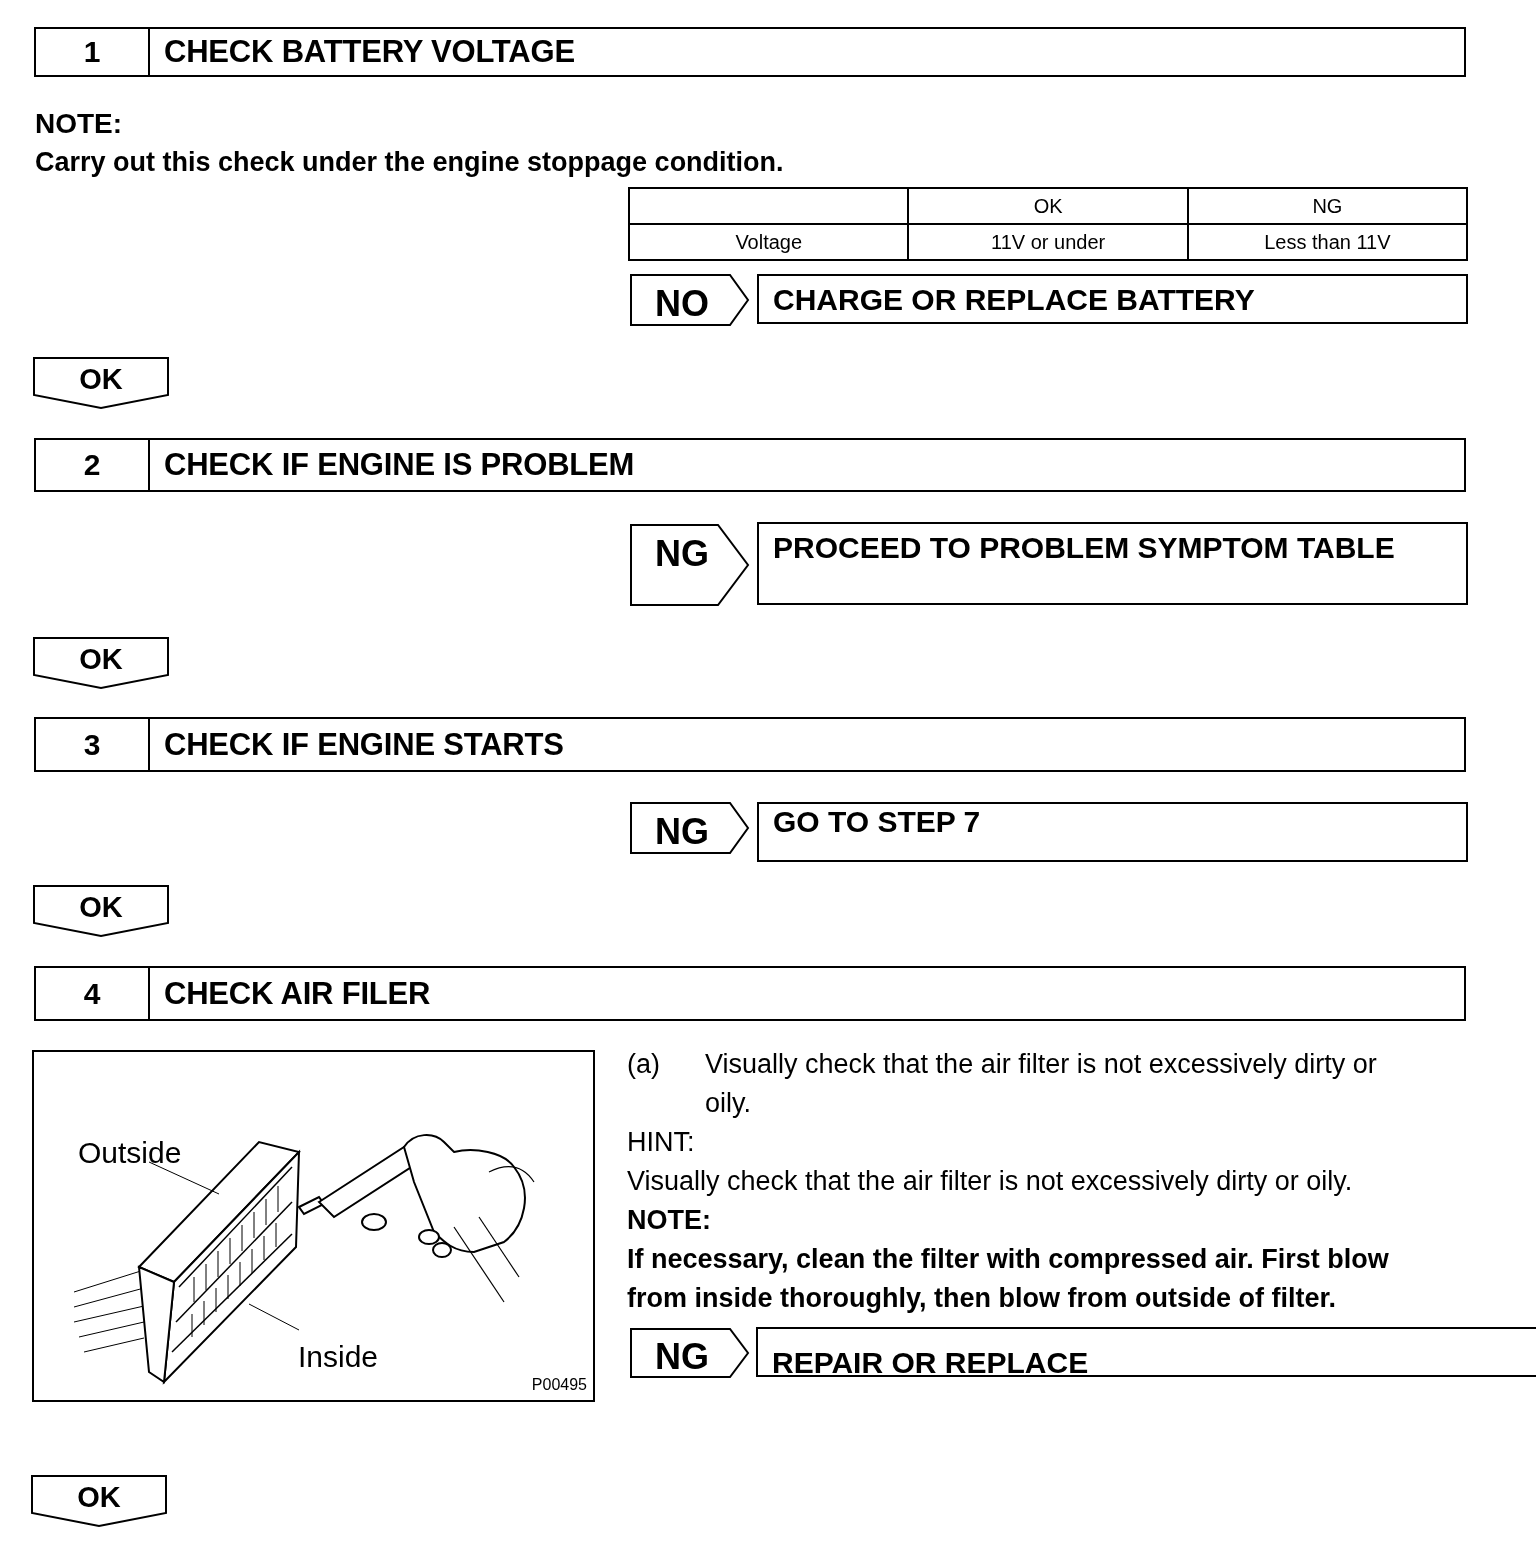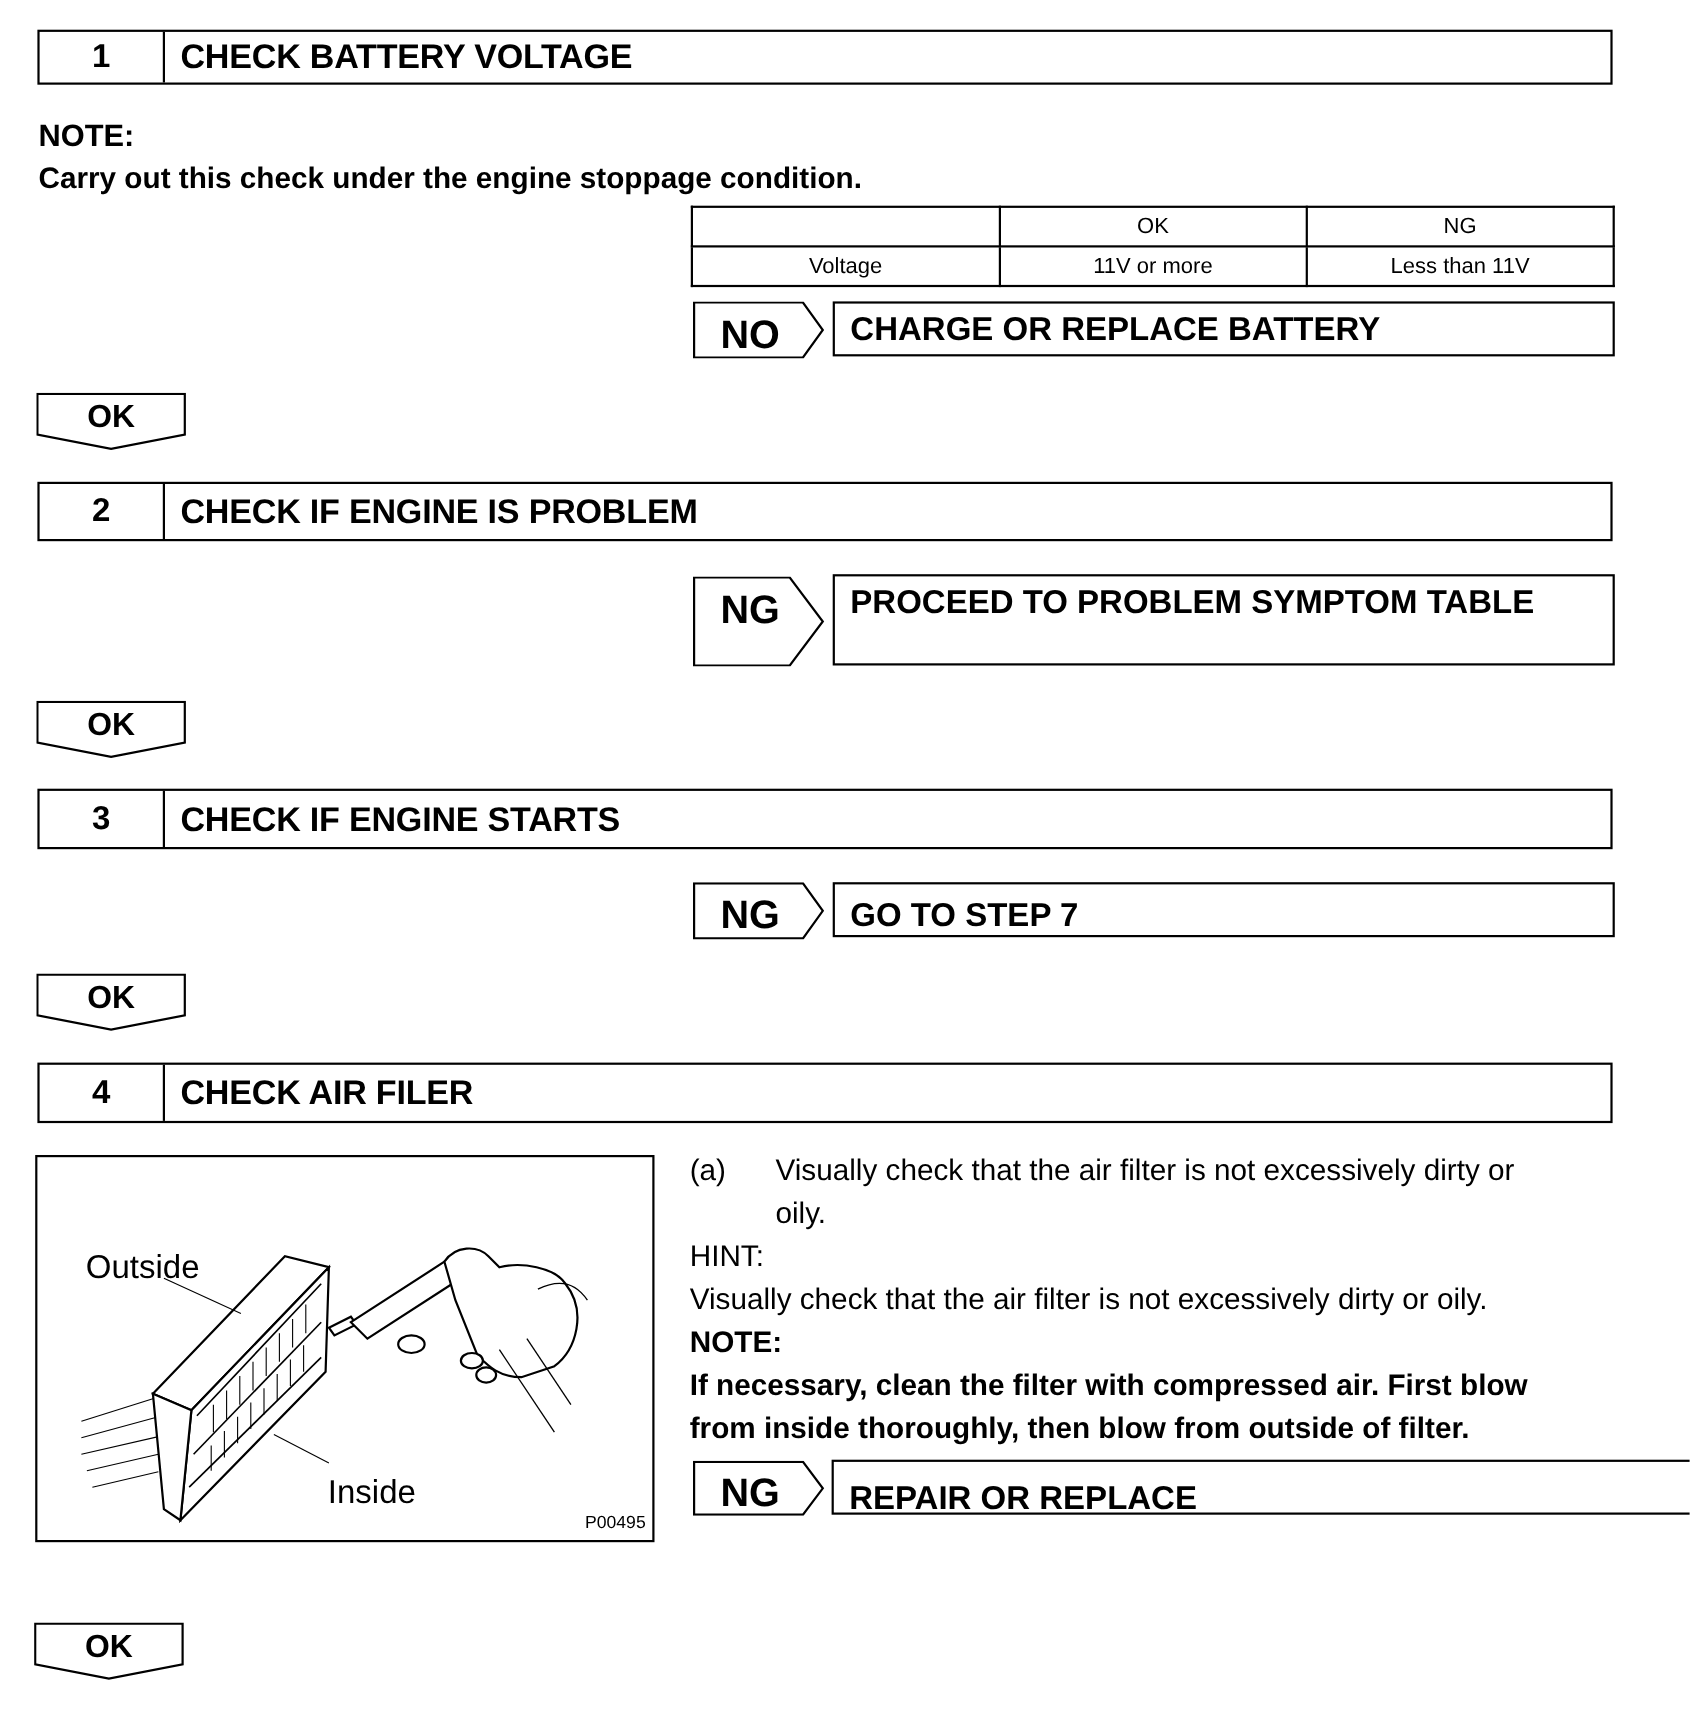--- a/index.html
+++ b/index.html
@@ -38,21 +38,21 @@
 
 <table class="spec">
   <tbody>
       <tr>
     <td></td>
     <td>OK</td>
     <td>NG</td>
   </tr>
   <tr>
     <td>Voltage</td>
-    <td>11V or more</td>
+    <td>11V or under</td>
     <td>Less than 11V</td>
   </tr>
 </tbody>
   </table>
 
 <div class="branch" style="left:630px;top:274px;">
   <div class="branch-tag" style="height:52px;">
     <svg width="120" height="52">
         <polygon points="1,1 100,1 118,26 100,51 1,51" fill="none" stroke="#000" stroke-width="2"></polygon>
       </svg>
@@ -94,21 +94,21 @@
   <div class="step-title">CHECK IF ENGINE STARTS</div>
 </div>
 <div class="branch" style="left:630px;top:802px;">
   <div class="branch-tag" style="height:52px;">
     <svg width="120" height="52">
         <polygon points="1,1 100,1 118,26 100,51 1,51" fill="none" stroke="#000" stroke-width="2"></polygon>
       </svg>
     <span style="top:9px;">NG</span>
   </div>
 </div>
-<div class="branch-box" style="left:757px;top:802px;width:711px;height:50px;padding-top:12px;">GO TO STEP 7</div>
+<div class="branch-box" style="left:757px;top:802px;width:711px;height:60px;padding-top:1px;">GO TO STEP 7</div>
 
 <div class="ok-box" style="left:33px;top:885px;">
   <svg width="138" height="54">
       <polygon points="1,1 135,1 135,38 68,51 1,38" fill="none" stroke="#000" stroke-width="2"></polygon>
     </svg>
   <span>OK</span>
 </div>
 
 <div class="step-header" style="top:966px;height:55px;">
   <div class="step-num">4</div>

